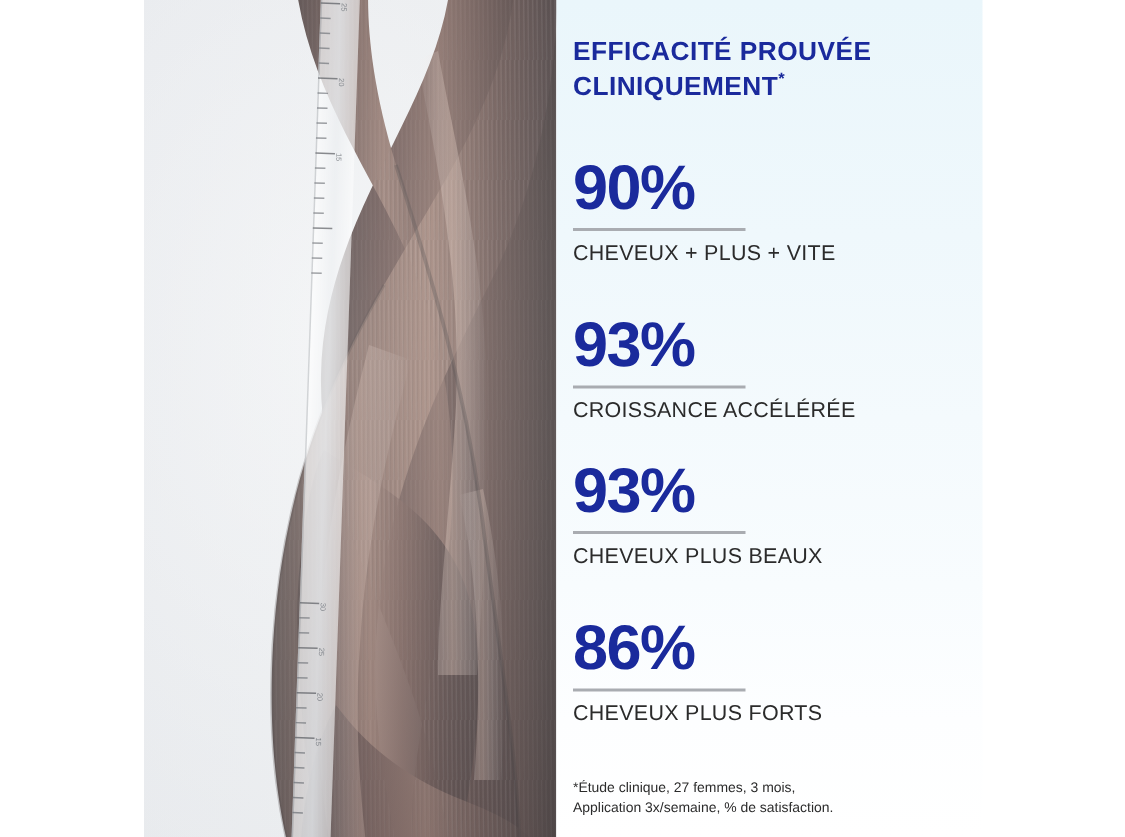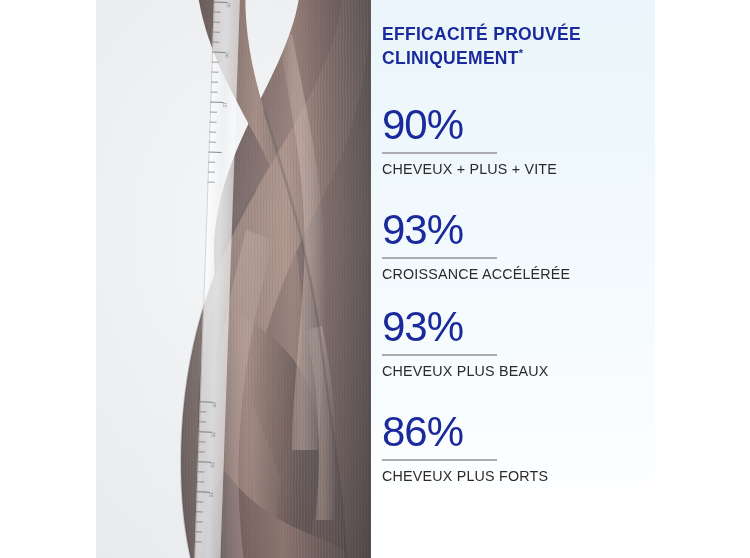--- a/index.html
+++ b/index.html
@@ -46,21 +46,21 @@
 
   #title{
     position:absolute;left:0;top:23px;width:250px;
     color:#1a2a9c;font-weight:bold;font-size:17.5px;line-height:1.33;
     letter-spacing:.3px;
   }
   #title sup{font-size:11px;vertical-align:super;}
 
   .stat{position:absolute;left:0;width:250px;}
   .pct{
-    color:#1a2a9c;font-weight:normal;font-size:42px;line-height:1;
+    color:#1a2a9c;font-weight:bold;font-size:42px;line-height:1;
     letter-spacing:-1px;margin:0;
   }
   .rule{width:115px;height:2px;background:#a9acb1;margin:6px 0 0 0;}
   .lbl{
     color:#2b2b2b;font-size:14.3px;line-height:1.2;margin-top:7px;
     letter-spacing:.2px;white-space:nowrap;
   }
 
   #stat0{top:104px;}
   #stat1{top:209px;}
@@ -235,15 +235,19 @@
       <div class="rule"></div>
       <div class="lbl">CHEVEUX PLUS BEAUX</div>
     </div>
 
     <div class="stat" id="stat3">
       <div class="pct">86%</div>
       <div class="rule"></div>
       <div class="lbl">CHEVEUX PLUS FORTS</div>
     </div>
 
+    <div id="footnote">
+      <div>*Étude clinique, 27 femmes, 3 mois,</div>
+      <div>Application 3x/semaine, % de satisfaction.</div>
+    </div>
 
   </div>
 </div>
 
 </body></html>

